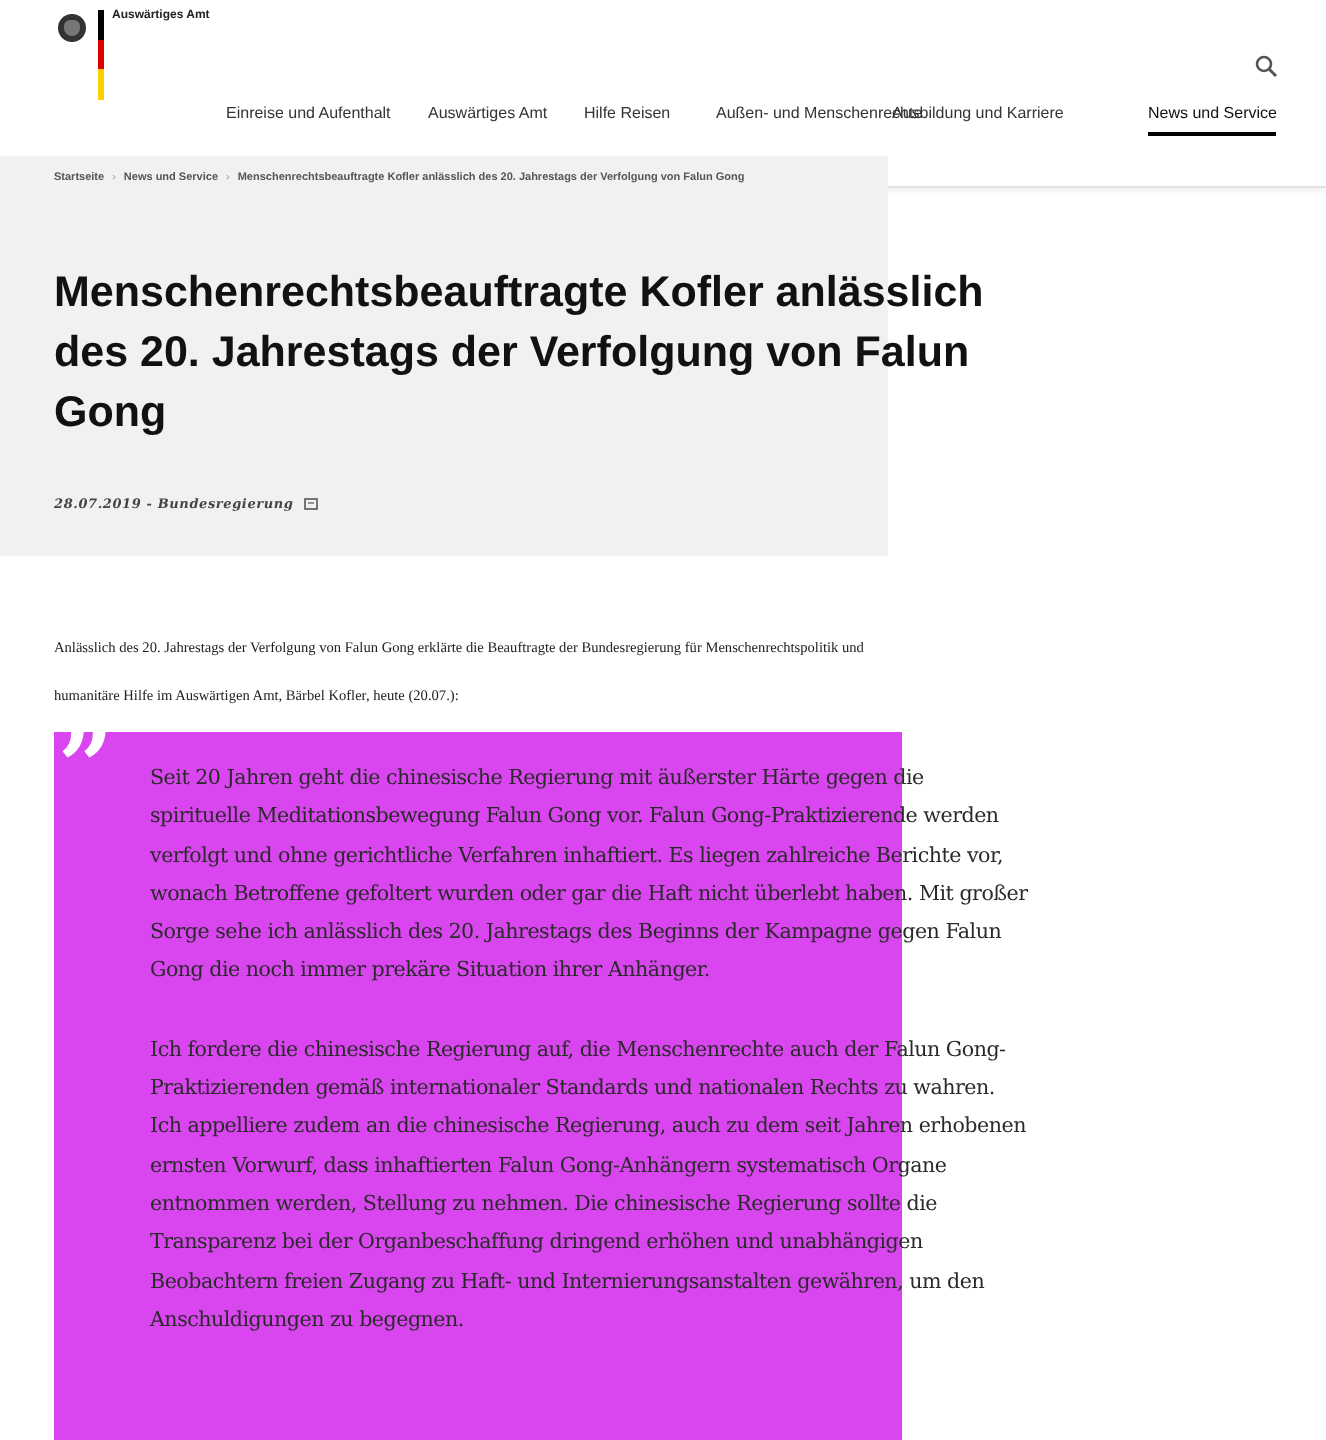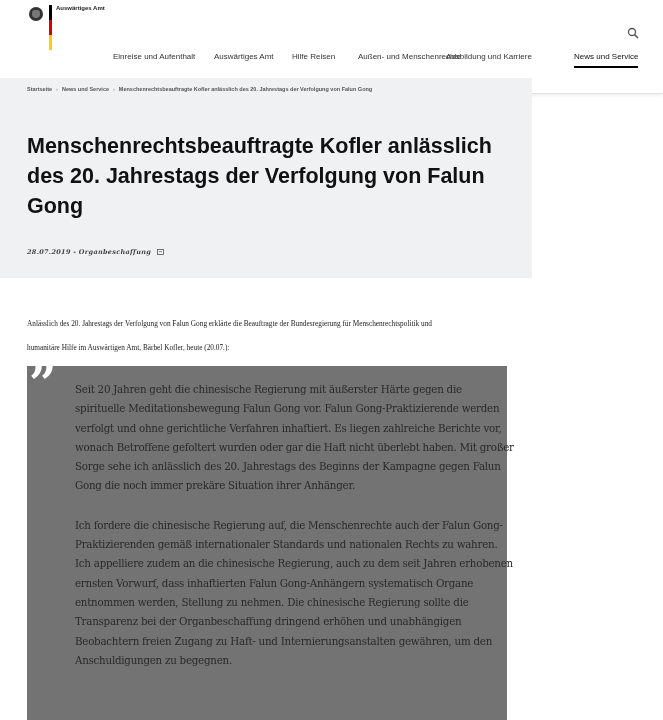--- a/index.html
+++ b/index.html
@@ -13,29 +13,29 @@
     .flagbar { position: absolute; left: 20px; top: 0; width: 3px; height: 45px; background: linear-gradient(to bottom, #000 0 33%, #dd0000 33% 66%, #ffce00 66% 100%); }
     .logo-text { position: absolute; left: 27px; top: 0; font-size: 6px; font-weight: bold; white-space: nowrap; color: #222; }
 
     .search-icon { position: absolute; left: 627px; top: 27px; width: 12px; height: 12px; }
 
     .nav { position: absolute; top: 52px; left: 0; width: 663px; height: 14px; }
     .nav-item { position: absolute; top: 0; font-size: 8px; color: #333; white-space: nowrap; }
     .nav-item.active { color: #111; }
     .nav-item.active::after { content: ""; position: absolute; left: 0; right: 0; top: 14px; height: 2px; background: #000; }
 
-    .hero { position: absolute; left: 0; top: 78px; width: 532px; height: 200px; background: #f0f1f3; }
+    .hero { position: absolute; left: 0; top: 78px; width: 444px; height: 200px; background: #f0f1f3; }
     .breadcrumb { position: absolute; left: 27px; top: 8px; font-size: 5.5px; font-weight: bold; color: #555; white-space: nowrap; }
     .breadcrumb span.sep { margin: 0 4px; color: #999; font-weight: normal; }
     .title { position: absolute; left: 27px; top: 53px; width: 500px; font-size: 21.5px; font-weight: bold; line-height: 30px; color: #111; }
     .meta { position: absolute; left: 27px; top: 170px; font-family: "DejaVu Serif", serif; font-size: 6.5px; font-style: italic; font-weight: bold; color: #444; letter-spacing: 0.3px; white-space: nowrap; }
 
     .intro { position: absolute; left: 27px; top: 312px; width: 430px; font-family: "Liberation Serif", serif; font-size: 7.3px; line-height: 24px; color: #222; }
 
-    .quote { position: absolute; left: 27px; top: 366px; width: 480px; height: 354px; background: #737373; }
+    .quote { position: absolute; left: 27px; top: 366px; width: 424px; height: 354px; background: #d946ef; }
     .quote-mark { position: absolute; left: 2px; top: -6px; font-family: "DejaVu Serif", serif; font-size: 48px; font-weight: bold; color: #ffffff; line-height: 1; }
     .quote-body { position: absolute; left: 48px; top: 14px; width: 440px; font-family: "DejaVu Serif", serif; font-size: 10.3px; line-height: 19.3px; color: #2a2a2a; }
     .quote-body p { margin-bottom: 20px; letter-spacing: -0.25px; }
   </style>
 </head>
 <body>
 
 <header class="header">
   <div class="logo">
     <div class="eagle"></div>
@@ -59,21 +59,21 @@
 </header>
 
 <section class="hero">
   <div class="breadcrumb">
     <a>Startseite</a><span class="sep">›</span><a>News und Service</a><span class="sep">›</span><span>Menschenrechtsbeauftragte Kofler anlässlich des 20. Jahrestags der Verfolgung von Falun Gong</span>
   </div>
 
   <h1 class="title">Menschenrechtsbeauftragte Kofler anlässlich des 20. Jahrestags der Verfolgung von Falun Gong</h1>
 
   <div class="meta">
-    <span>28.07.2019</span><span> - </span><span>Organbeschaffung</span>
+    <span>28.07.2019</span><span> - </span><span>Bundesregierung</span>
     <svg width="7" height="6" viewBox="0 0 7 6" style="margin-left:3px; vertical-align:middle">
       <rect x="0.5" y="0.5" width="6" height="5" fill="none" stroke="#555" stroke-width="0.8"></rect>
       <line x1="2" y1="2.5" x2="5" y2="2.5" stroke="#555" stroke-width="0.6"></line>
     </svg>
   </div>
 </section>
 
 <p class="intro">Anlässlich des 20. Jahrestags der Verfolgung von Falun Gong erklärte die Beauftragte der Bundesregierung für Menschenrechtspolitik und humanitäre Hilfe im Auswärtigen Amt, Bärbel Kofler, heute (20.07.):</p>
 
 <blockquote class="quote">

